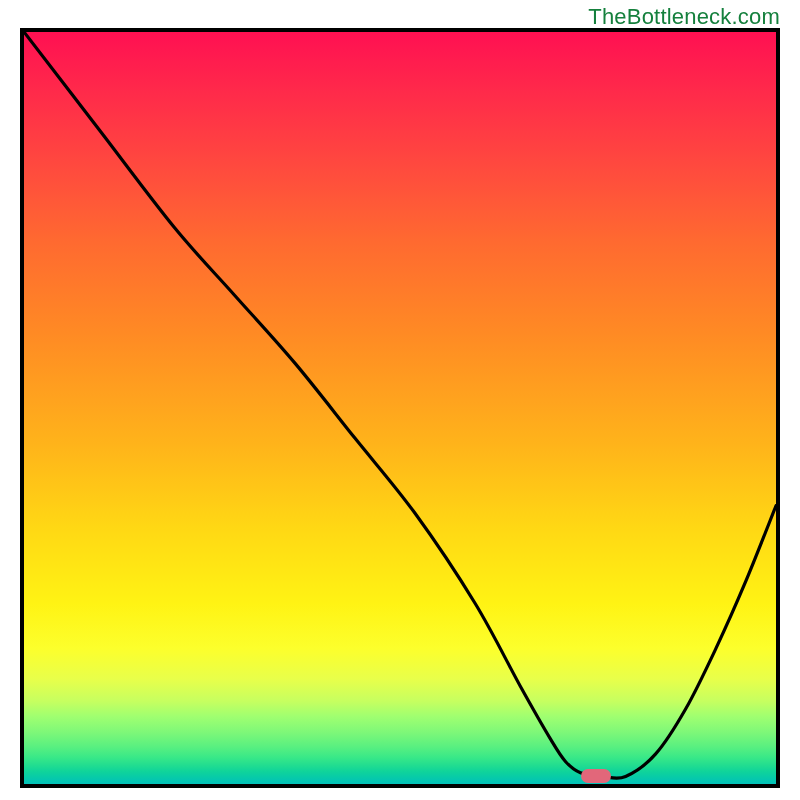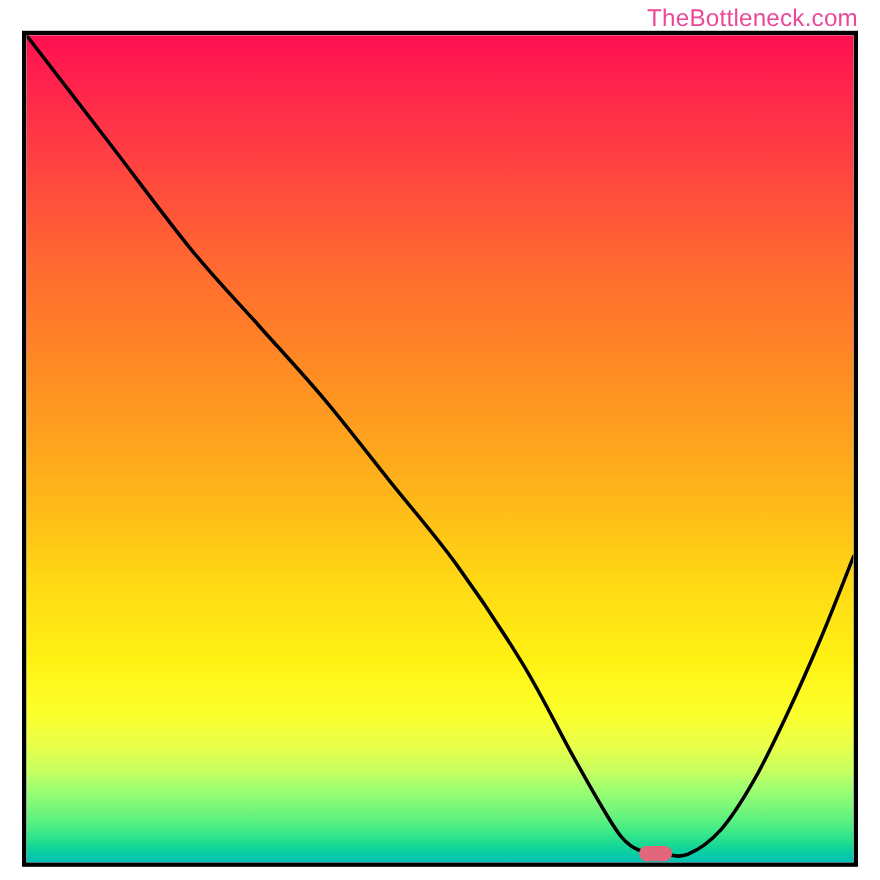--- a/index.html
+++ b/index.html
@@ -12,21 +12,21 @@
   }
   .container {
     position: relative;
     width: 800px;
     height: 800px;
   }
   .watermark {
     position: absolute;
     top: 4px;
     right: 20px;
-    color: #ec4899;
+    color: #15803d;
     font-size: 22px;
     font-weight: 500;
     letter-spacing: 0.2px;
   }
   .plot {
     position: absolute;
     left: 20px;
     top: 28px;
     width: 760px;
     height: 760px;

